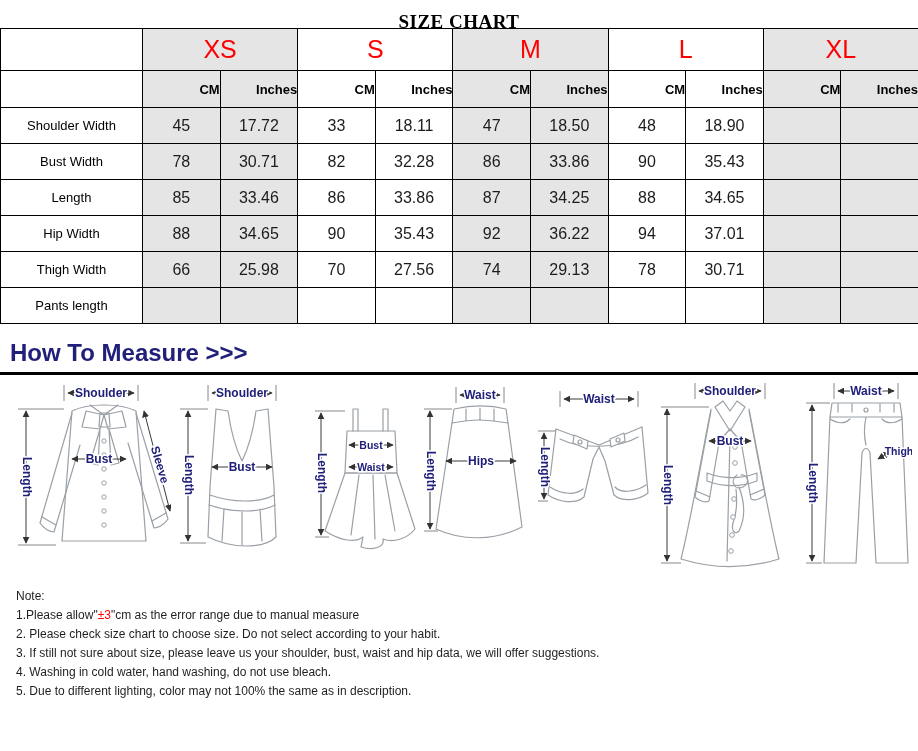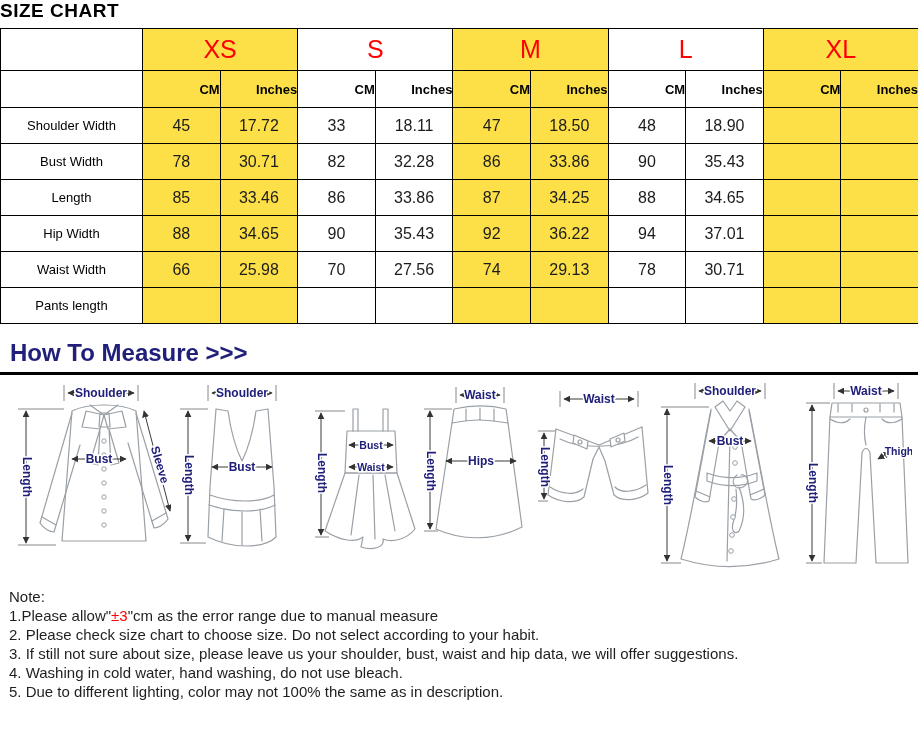--- a/index.html
+++ b/index.html
@@ -1,57 +1,57 @@
 <!DOCTYPE html>
 <html><head>
 <meta charset="utf-8">
 <style>
   html,body{margin:0;padding:0;}
   body{
     width:918px;height:751px;position:relative;background:#fff;
     font-family:"Liberation Sans",sans-serif;color:#000;overflow:hidden;
   }
   .title{
-    font-size:19px;font-weight:bold;
-    padding-top:0;height:28px;box-sizing:border-box;letter-spacing:.5px;
+    text-align:center;font-size:19px;font-weight:bold;
+    padding-top:11px;height:28px;box-sizing:border-box;letter-spacing:.5px;font-family:Liberation Serif, serif;
   }
   
   table.size{border-collapse:collapse;width:918px;table-layout:fixed;}
   table.size th,table.size td{
     border:1px solid #000;text-align:center;vertical-align:middle;
     padding:0;overflow:hidden;font-weight:normal;
   }
   col.labelcol{width:142px;}
   col.datacol{width:77.6px;}
   th.size-head{font-size:25px;font-weight:bold;color:#fe0000;height:41px;}
   tr.unit-row th{font-size:13px;font-weight:bold;height:36px;text-align:right;}
   tbody td{height:35px;font-size:16px;color:#1c1c1c;}
   tbody td.rowlabel{font-size:13px;color:#000;}
-  .shade{background:#fde047;}
+  .shade{background:#e5e5e5;}
   
   .measure-head{
     margin:15px 0 5px 10px;font-size:24px;font-weight:bold;
     color:#20207a;letter-spacing:0;
   }
   .rule{height:3px;background:#000;width:918px;}
   .figures{
     display:flex;justify-content:space-between;align-items:flex-end;
     padding:8px 6px 0 6px;height:204px;box-sizing:border-box;
   }
   .garment{fill:none;stroke:#9aa0a6;stroke-width:1.2;stroke-linejoin:round;stroke-linecap:round;}
   .garment-fill{fill:#fff;stroke:#9aa0a6;stroke-width:1.2;stroke-linejoin:round;}
   .dim{stroke:#3a3a3a;stroke-width:1;marker-start:url(#arr);marker-end:url(#arr);}
   .guide{stroke:#6a6a6a;stroke-width:.8;}
   .lbl{
     font-family:"Liberation Sans",sans-serif;font-size:12px;font-weight:bold;
     fill:#20207a;stroke:#fff;stroke-width:3px;paint-order:stroke;text-anchor:middle;
   }
   .lbl-sm{font-size:10.5px;}
   
-  .notes{padding:8px 0 0 9px;font-size:15px;line-height:19px;color:#1f1f1f;}
+  .notes{padding:8px 0 0 16px;font-size:12px;line-height:19px;color:#1f1f1f;}
   .red{color:#fe0000;}
 </style>
 </head>
 <body>
 
 <svg width="0" height="0" style="position:absolute" aria-hidden="true">
   <defs>
     <marker id="arr" viewBox="0 0 10 10" refX="9" refY="5" markerWidth="7" markerHeight="7" orient="auto-start-reverse">
       <path d="M0,0 L10,5 L0,10 z" fill="#333"></path>
     </marker>
@@ -135,21 +135,21 @@
         <td>90</td>
         <td>35.43</td>
         <td class="shade">92</td>
         <td class="shade">36.22</td>
         <td>94</td>
         <td>37.01</td>
         <td class="shade"></td>
         <td class="shade"></td>
       </tr>
       <tr>
-        <td class="rowlabel">Waist Width</td>
+        <td class="rowlabel">Thigh Width</td>
         <td class="shade">66</td>
         <td class="shade">25.98</td>
         <td>70</td>
         <td>27.56</td>
         <td class="shade">74</td>
         <td class="shade">29.13</td>
         <td>78</td>
         <td>30.71</td>
         <td class="shade"></td>
         <td class="shade"></td>

